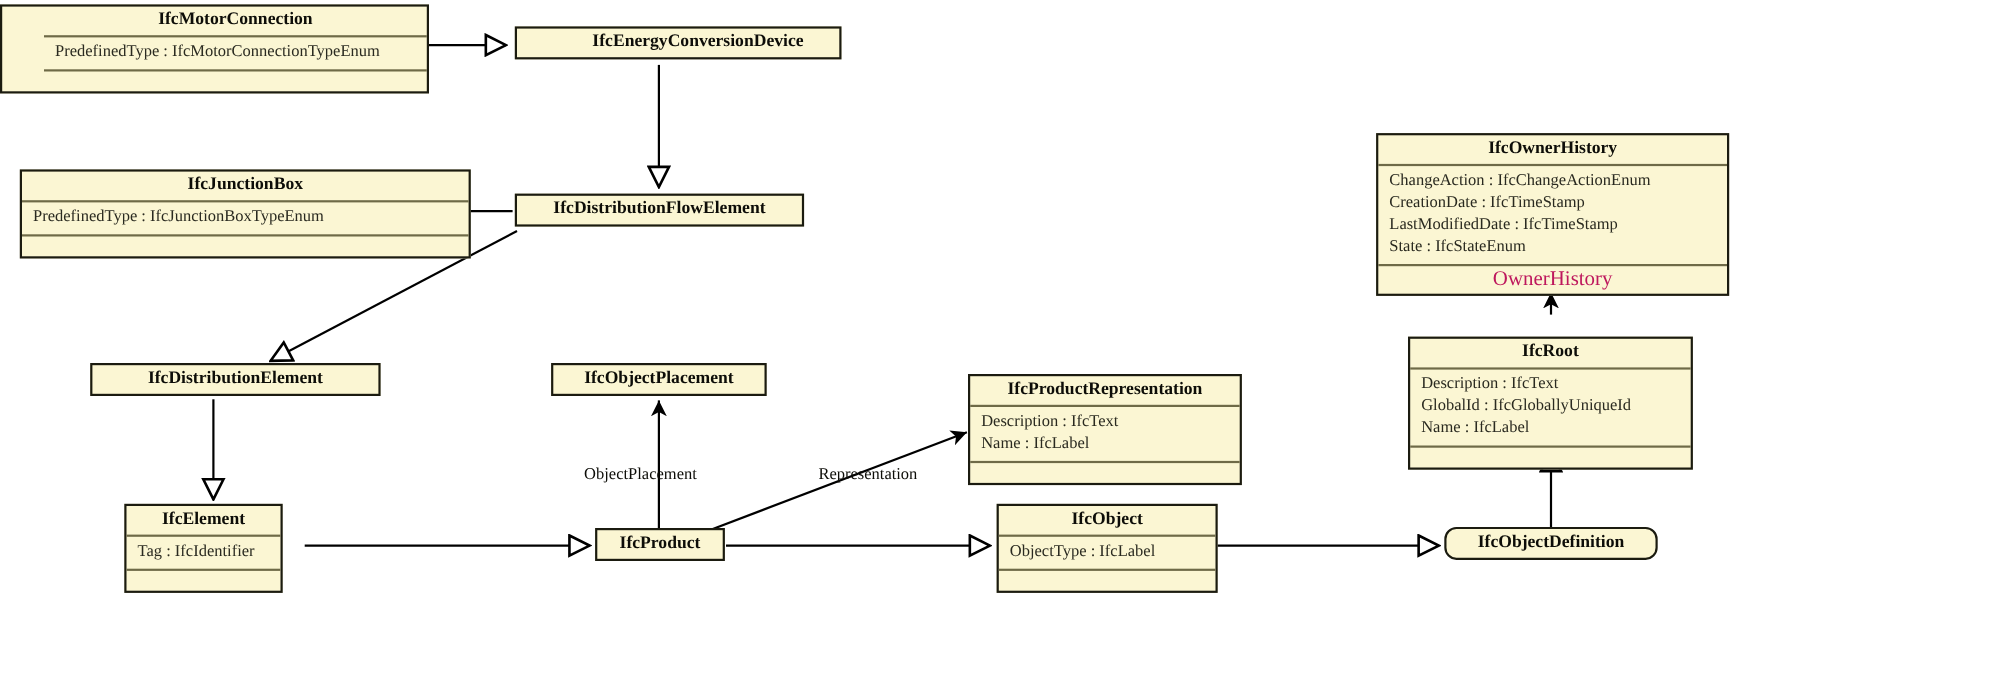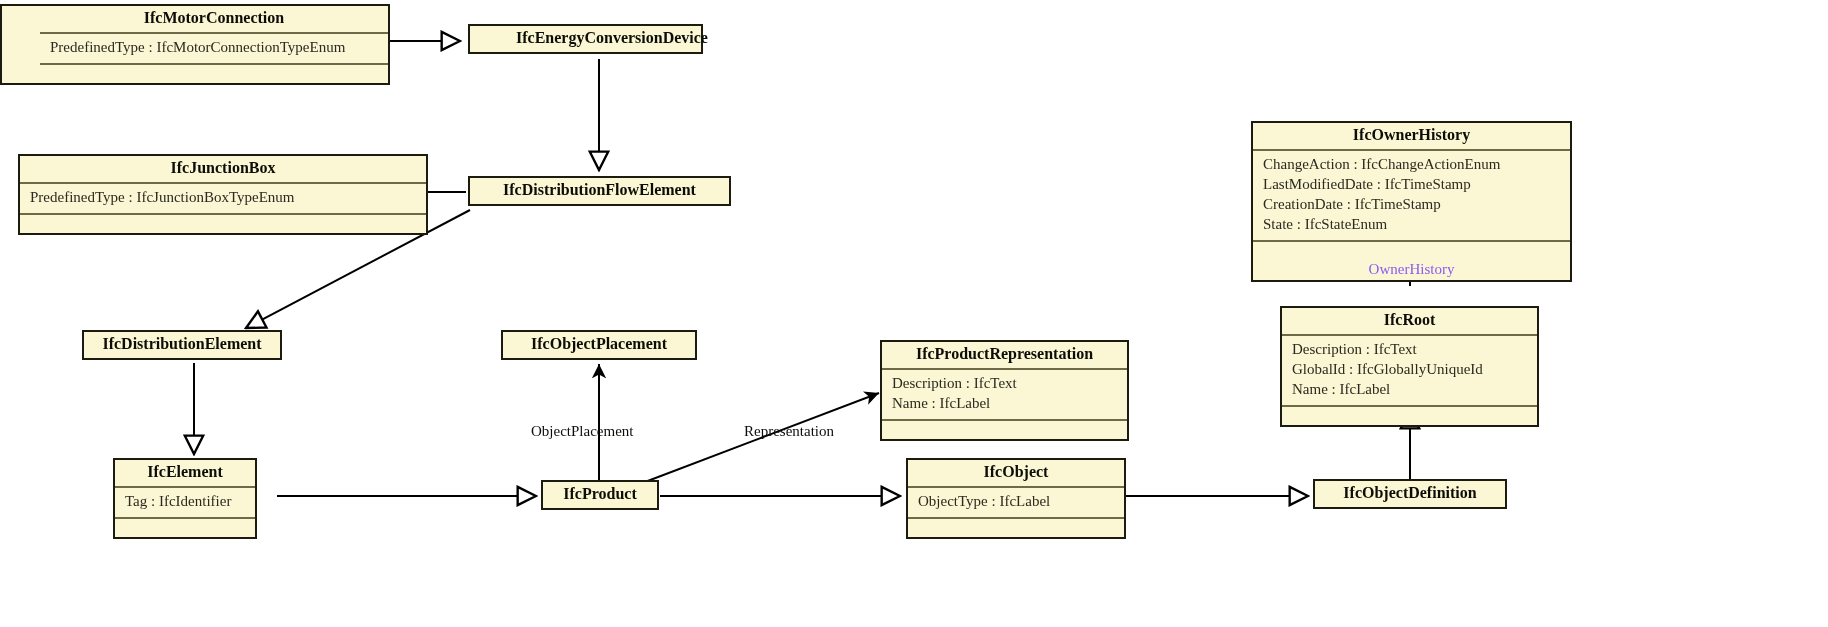--- a/index.html
+++ b/index.html
@@ -48,23 +48,23 @@
     font-size: 15px;
     color: #2a2a20;
     line-height: 1.33;
     white-space: nowrap;
   }
   .uml-attr { display: block; }
   .uml-empty {
     height: 18px;
   }
   .uml-assoc-compartment {
-    padding: 19px 10px 2px 10px;
-    font-size: 15px;
-    color: #8b5cf6;
+    padding: 1px 10px 2px 10px;
+    font-size: 19px;
+    color: #be185d;
     text-align: center;
     white-space: nowrap;
   }
   .edge-label {
     position: absolute;
     font-size: 15px;
     color: #0d0d08;
     white-space: nowrap;
     z-index: 6;
     background: transparent;
@@ -138,39 +138,39 @@
   <div class="uml-class" style="left:0px; top:4px; width:390px;padding-left:38px;">
     <div class="uml-name">IfcMotorConnection</div>
     <div class="uml-divider"></div>
     <div class="uml-attrs">
       <span class="uml-attr">PredefinedType : IfcMotorConnectionTypeEnum</span>
     </div>
     <div class="uml-divider"></div>
     <div class="uml-empty"></div>
   </div>
 
-  <div class="uml-class" style="left:468px; top:24px; width:235px;padding-left:36px;">
+  <div class="uml-class" style="left:468px; top:24px; width:297px;padding-left:36px;">
     <div class="uml-name">IfcEnergyConversionDevice</div>
   </div>
 
   <div class="uml-class" style="left:18px; top:154px; width:410px;">
     <div class="uml-name">IfcJunctionBox</div>
     <div class="uml-divider"></div>
     <div class="uml-attrs">
       <span class="uml-attr">PredefinedType : IfcJunctionBoxTypeEnum</span>
     </div>
     <div class="uml-divider"></div>
     <div class="uml-empty"></div>
   </div>
 
   <div class="uml-class" style="left:468px; top:176px; width:263px;">
     <div class="uml-name">IfcDistributionFlowElement</div>
   </div>
 
-  <div class="uml-class" style="left:82px; top:330px; width:200px;">
+  <div class="uml-class" style="left:82px; top:330px; width:264px;">
     <div class="uml-name">IfcDistributionElement</div>
   </div>
 
   <div class="uml-class" style="left:501px; top:330px; width:196px;">
     <div class="uml-name">IfcObjectPlacement</div>
   </div>
 
   <div class="uml-class" style="left:880px; top:296px; width:249px;margin-top:44px;">
     <div class="uml-name">IfcProductRepresentation</div>
     <div class="uml-divider"></div>
@@ -180,22 +180,22 @@
     </div>
     <div class="uml-divider"></div>
     <div class="uml-empty"></div>
   </div>
 
   <div class="uml-class" style="left:1251px; top:121px; width:321px;">
     <div class="uml-name">IfcOwnerHistory</div>
     <div class="uml-divider"></div>
     <div class="uml-attrs">
       <span class="uml-attr">ChangeAction : IfcChangeActionEnum</span>
+      <span class="uml-attr">CreationDate : IfcTimeStamp</span>
       <span class="uml-attr">LastModifiedDate : IfcTimeStamp</span>
-      <span class="uml-attr">CreationDate : IfcTimeStamp</span>
       <span class="uml-attr">State : IfcStateEnum</span>
     </div>
     <div class="uml-divider"></div>
     <div class="uml-assoc-compartment">OwnerHistory</div>
   </div>
 
   <div class="uml-class" style="left:1280px; top:286px; width:259px;margin-top:20px;">
     <div class="uml-name">IfcRoot</div>
     <div class="uml-divider"></div>
     <div class="uml-attrs">
@@ -214,31 +214,31 @@
       <span class="uml-attr">Tag : IfcIdentifier</span>
     </div>
     <div class="uml-divider"></div>
     <div class="uml-empty"></div>
   </div>
 
   <div class="uml-class" style="left:541px; top:480px; width:118px;">
     <div class="uml-name">IfcProduct</div>
   </div>
 
-  <div class="uml-class" style="left:906px; top:458px; width:220px;">
+  <div class="uml-class" style="left:906px; top:458px; width:201px;">
     <div class="uml-name">IfcObject</div>
     <div class="uml-divider"></div>
     <div class="uml-attrs">
       <span class="uml-attr">ObjectType : IfcLabel</span>
     </div>
     <div class="uml-divider"></div>
     <div class="uml-empty"></div>
   </div>
 
-  <div class="uml-class" style="left:1313px; top:479px; width:194px;">
+  <div class="uml-class" style="left:1313px; top:479px; width:194px;border-radius:11px;">
     <div class="uml-name">IfcObjectDefinition</div>
   </div>
 
   <div class="edge-label" style="left:531px; top:395px;">ObjectPlacement</div>
 
   <div class="edge-label" style="left:744px; top:395px;">Representation</div>
 
 </div>
 
 </body></html>

